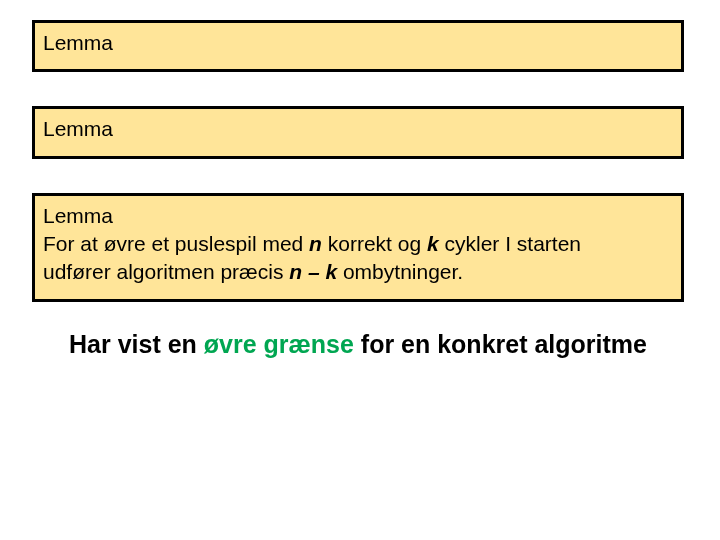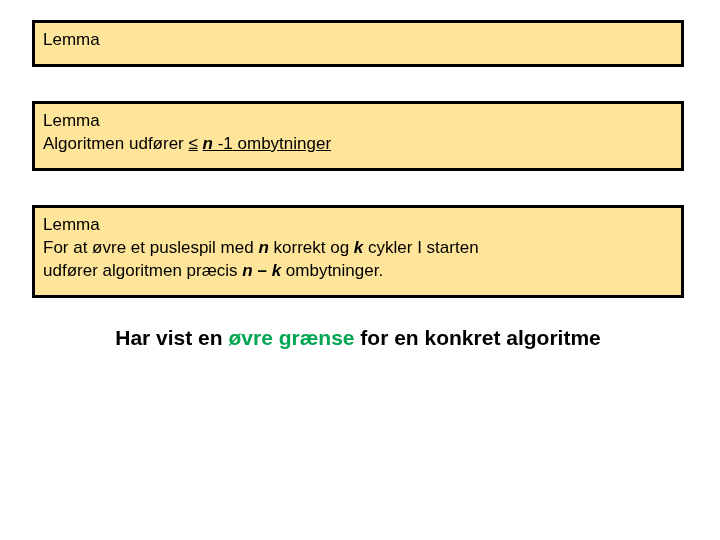--- a/index.html
+++ b/index.html
@@ -10,57 +10,54 @@
     font-family: Arial, Helvetica, sans-serif;
   }
   .page {
     padding: 20px 36px 0 32px;
   }
   .lemma-box {
     background: #ffe599;
     border: 3px solid #000000;
     padding: 6px 8px 12px 8px;
     margin-bottom: 34px;
-    font-size: 17px;
+    font-size: 21px;
     line-height: 1.35;
   }
   .lemma-box:nth-of-type(3) {
     margin-bottom: 28px;
   }
   .lemma-title {
     font-family: Arial, Helvetica, sans-serif;
   }
   .italic { font-style: italic; }
   .bold { font-weight: bold; }
   .underline { text-decoration: underline; }
   .conclusion {
     text-align: center;
-    font-size: 21px;
+    font-size: 25px;
     font-weight: bold;
     margin-top: 16px;
   }
   .conclusion-line {
     margin-bottom: 18px;
   }
   .green { color: #00a651; }
 </style>
 </head>
 <body>
 
 <div class="page">
 
   <div class="lemma-box">
     <div class="lemma-title">Lemma</div>
   </div>
 
   <div class="lemma-box">
     <div class="lemma-title">Lemma</div>
-    <div>
-      <span>Algoritmen udfører </span><span class="underline">≤</span><span> </span><span class="underline bold italic">n</span><span class="underline"> -1</span><span class="underline"> ombytninger</span>
-    </div>
   </div>
 
   <div class="lemma-box">
     <div class="lemma-title">Lemma</div>
     <div>
       <span>For at øvre et puslespil med </span><span class="bold italic">n</span><span> korrekt og </span><span class="bold italic">k</span><span> cykler I starten</span>
     </div>
     <div>
       <span>udfører algoritmen præcis </span><span class="bold italic">n – k</span><span> ombytninger.</span>
     </div>

